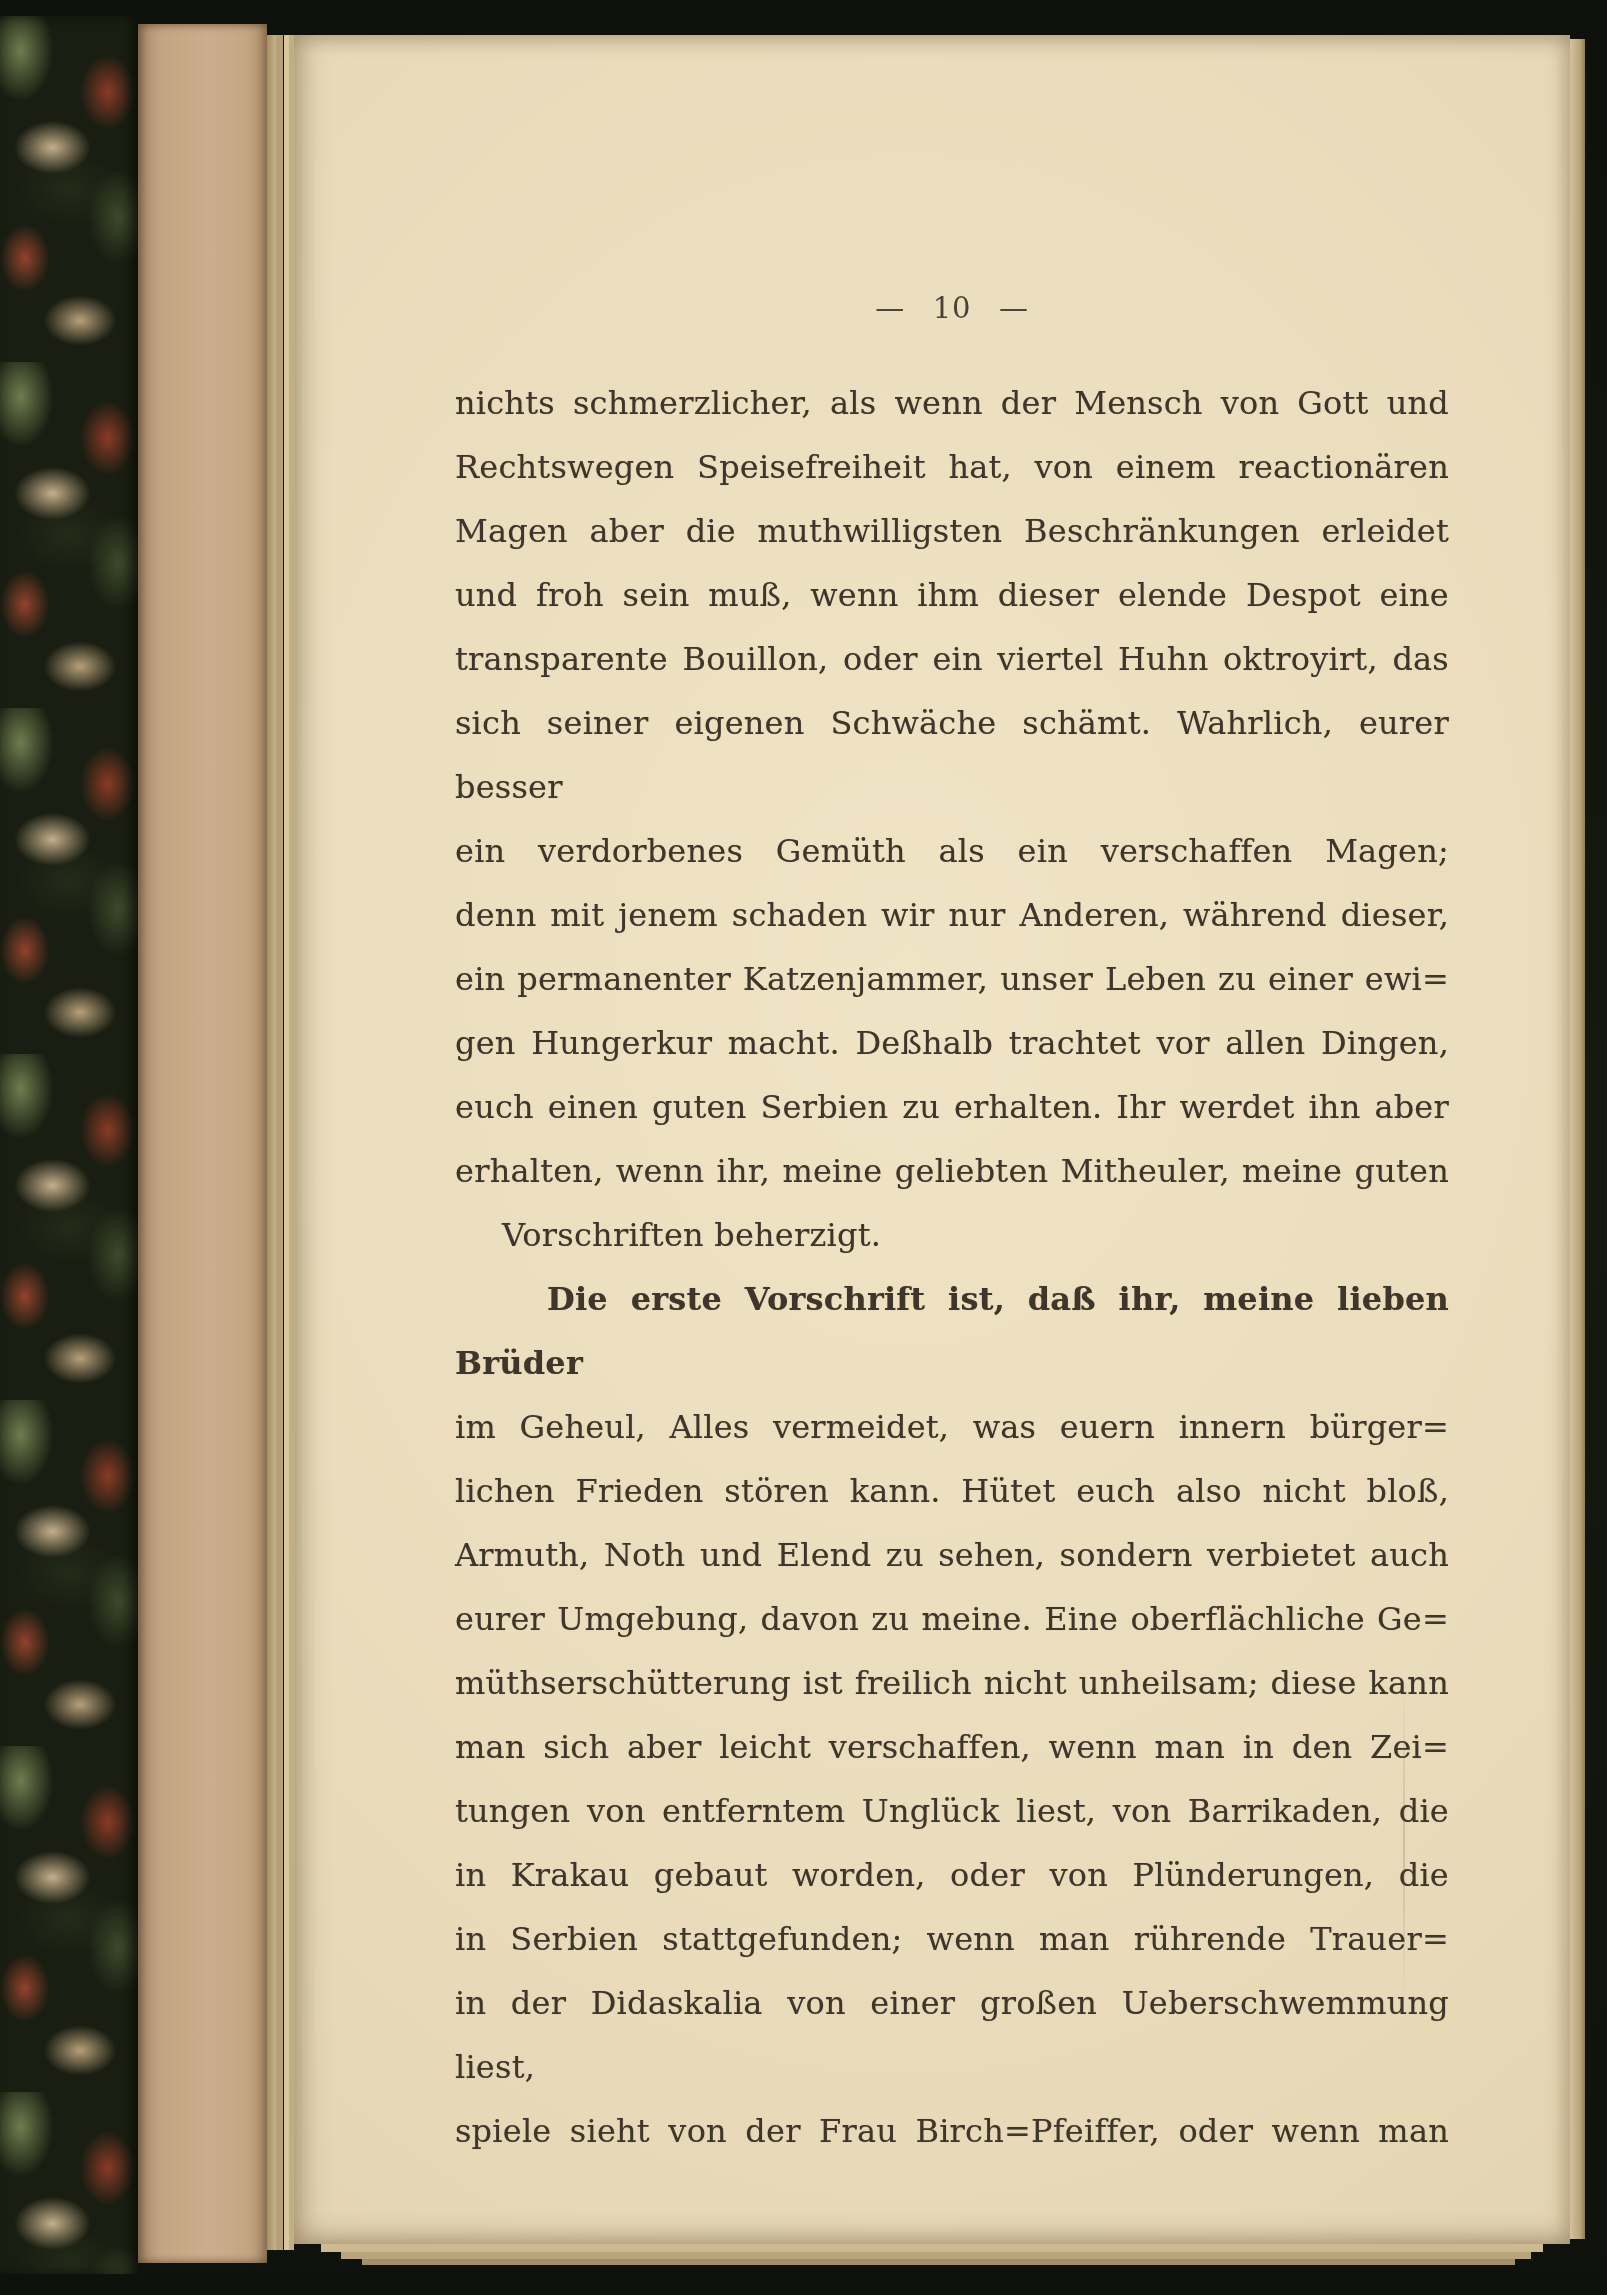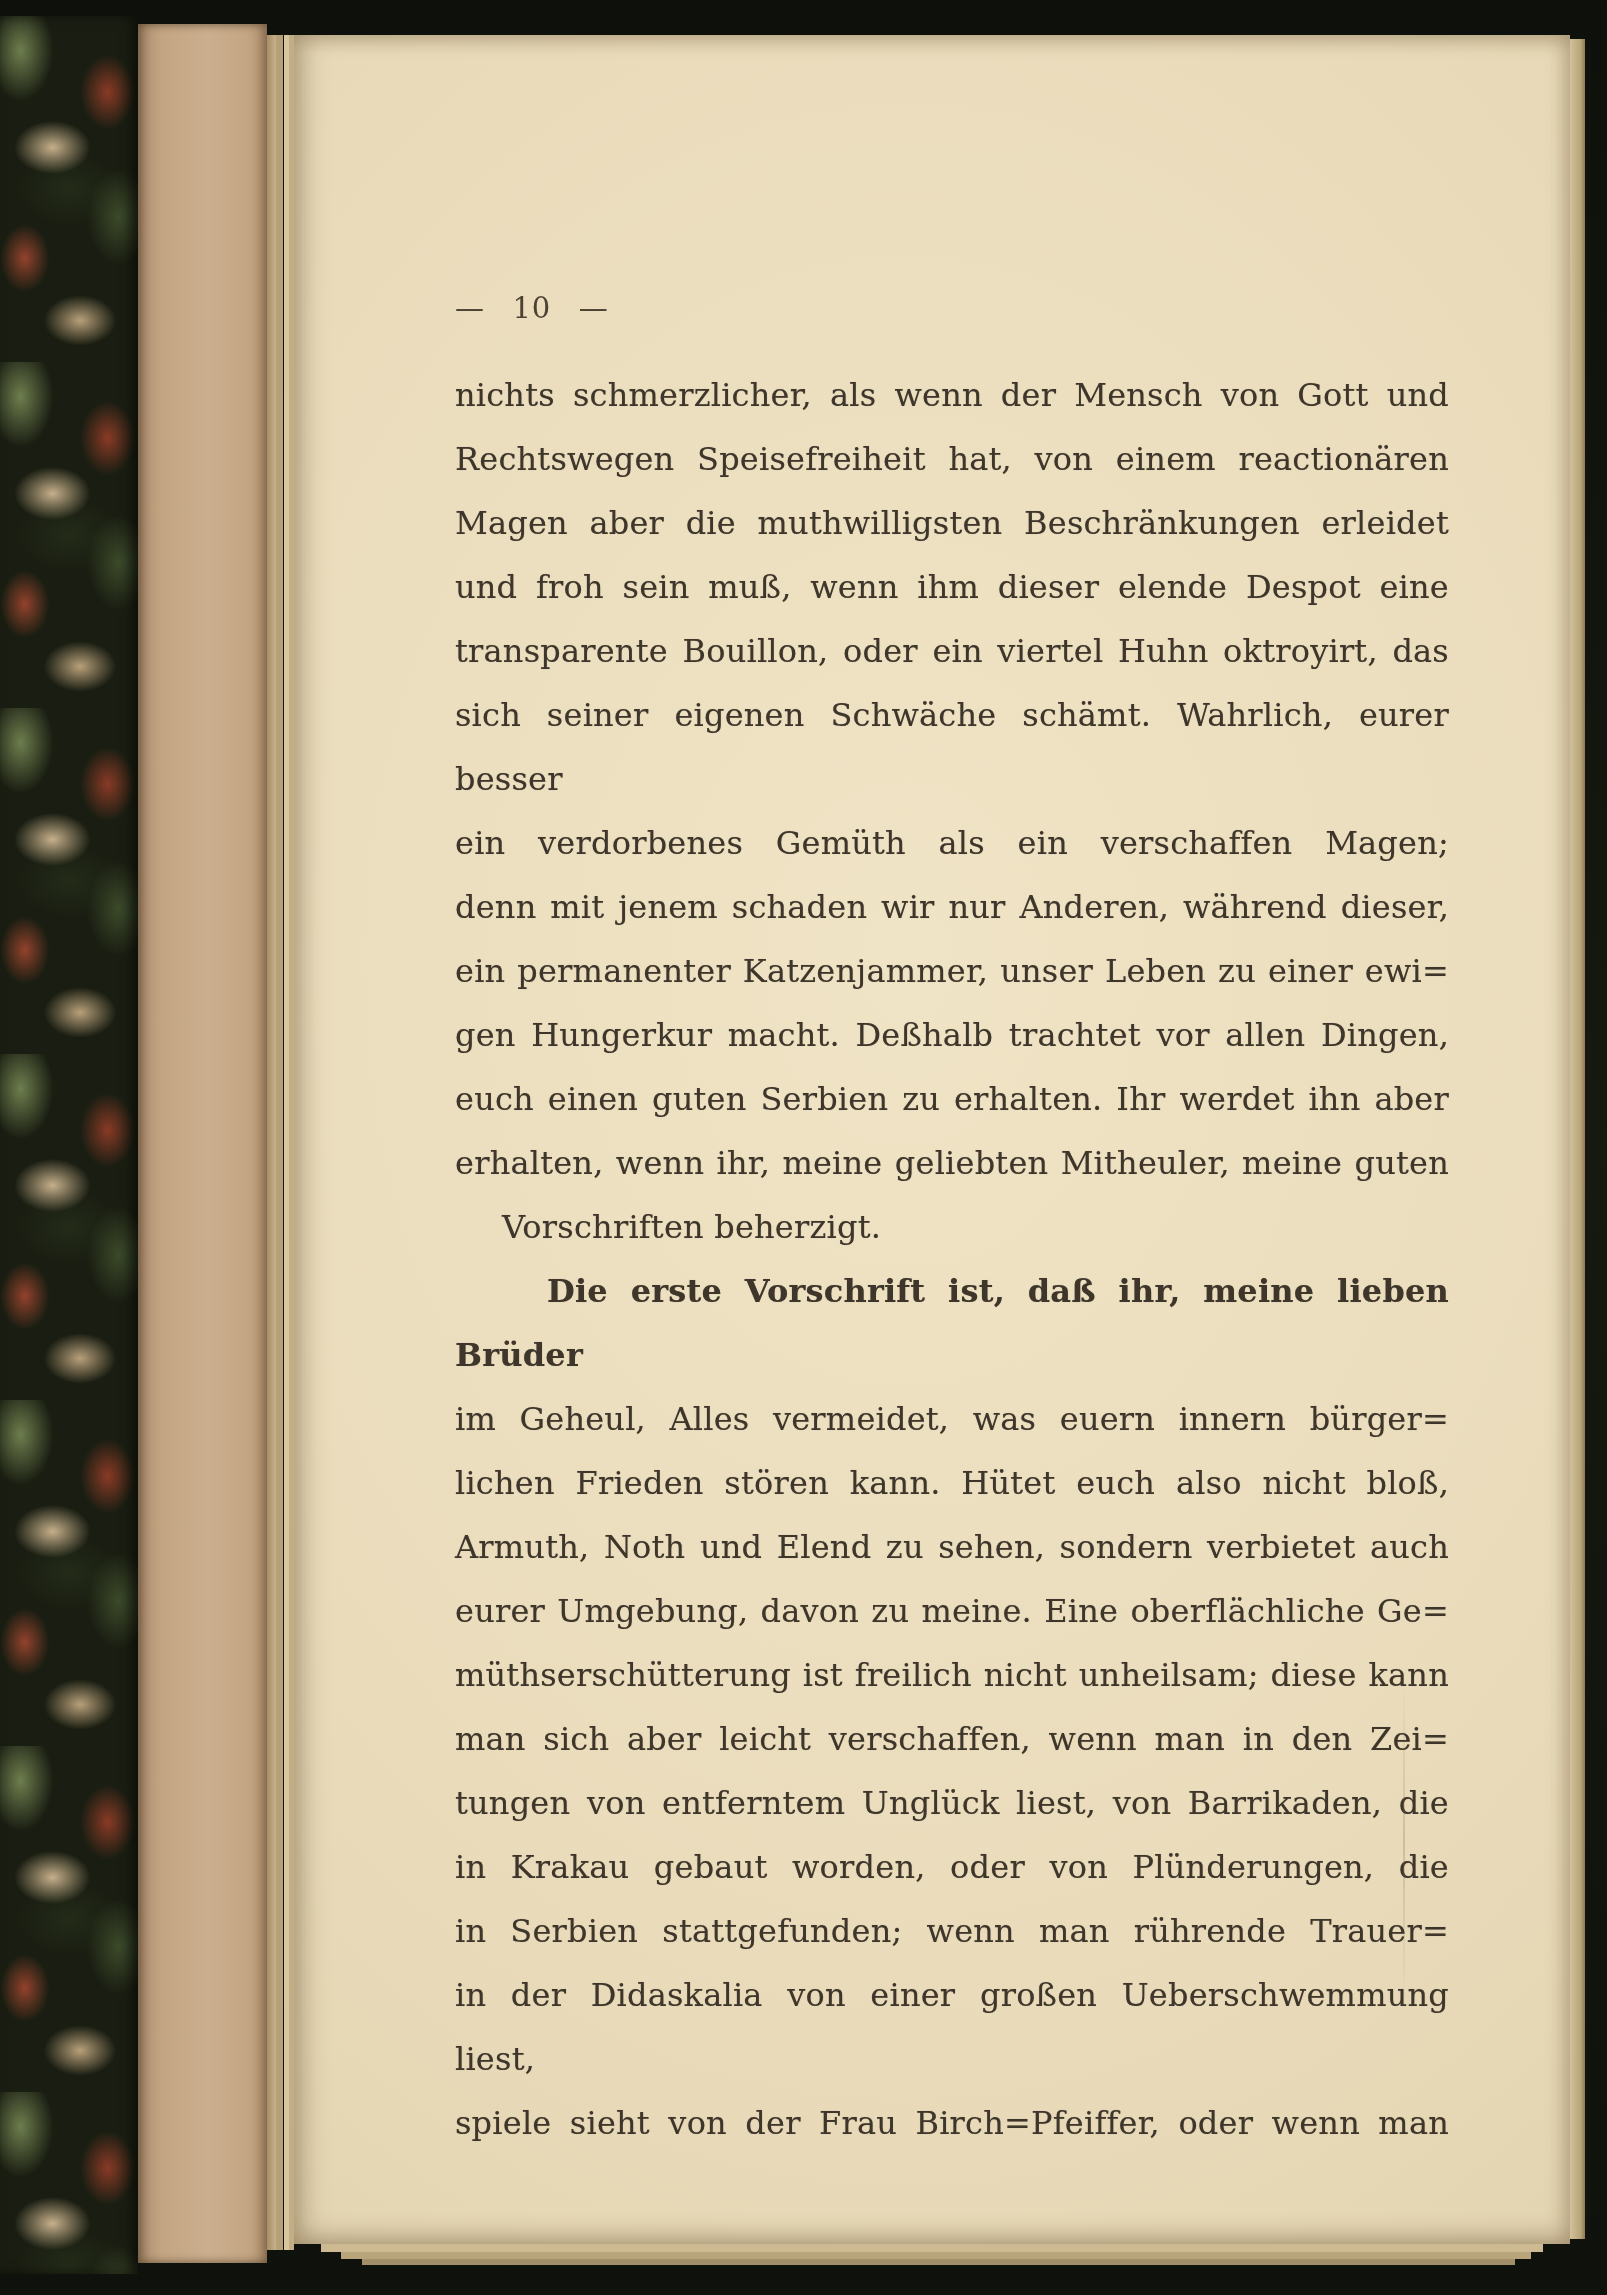--- a/index.html
+++ b/index.html
@@ -66,29 +66,29 @@
       inset 0 8px 14.5px rgba(95,70,40,0.10);
   }
 
   .page-crease {
     position: absolute; right: 165px; top: 1648px; height: 321px; width: 2.4px;
     background: linear-gradient(180deg, rgba(120,100,70,0) 0%, rgba(120,100,70,0.25) 50%, rgba(120,100,70,0) 100%);
   }
 
   .page-header {
     position: absolute; left: 161px; right: 121px; top: 256px;
-    text-align: left;
+    text-align: center;
     font-size: 29px;
     color: #4c4234;
     letter-spacing: 0.8px;
     word-spacing: 17.7px;
   }
 
   .text-block {
-    position: absolute; left: 161px; right: 121px; top: 328px;
+    position: absolute; left: 161px; right: 121px; top: 336px;
     font-size: 32px;
     line-height: 64px;
     color: #3e362b;
     letter-spacing: 0.2px;
     text-shadow: 0 0 0.8px rgba(62,54,43,0.35);
   }
   .line { text-align: justify; text-align-last: justify; }
   .paragraph.ragged-last .line:last-child { text-align-last: left; margin-left: 47px; }
   .paragraph.indent .line:first-child { text-indent: 92px; font-weight: bold; }
 </style>

